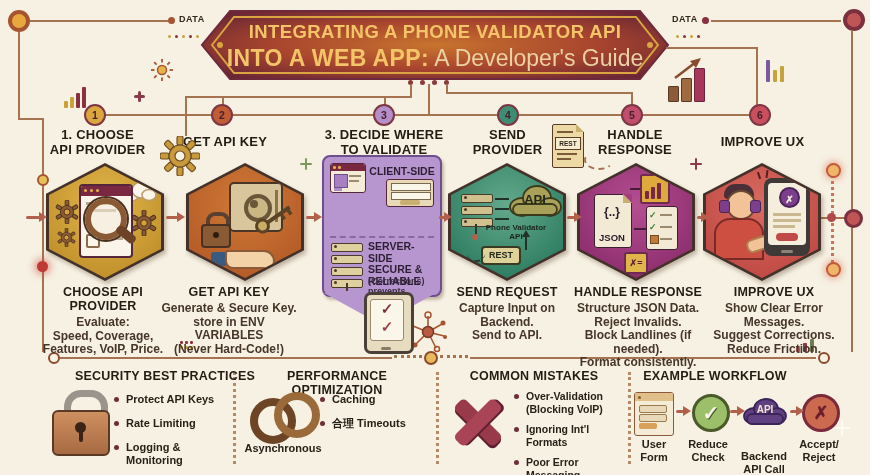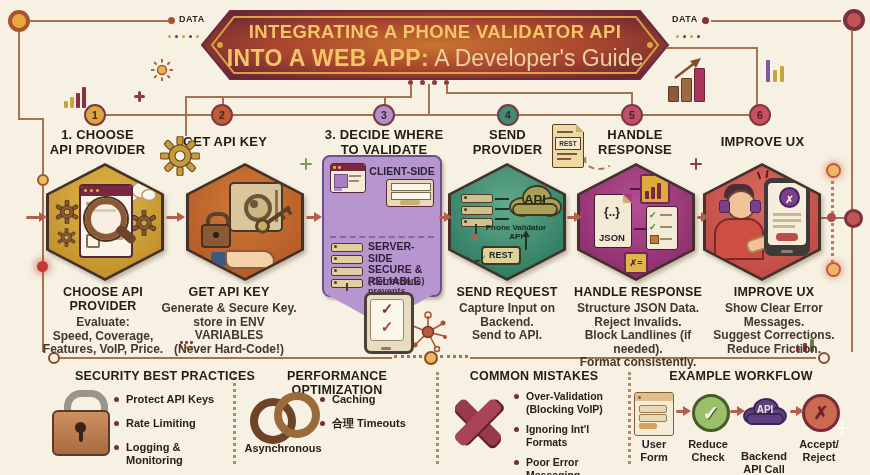--- a/index.html
+++ b/index.html
@@ -554,21 +554,21 @@
     <div class="brow" style="margin-bottom:7px">
         <span class="bdot"></span>
         <span class="btxt" style="font-size:10.5px">Ignoring Int'l Formats</span>
       </div>
     <div class="brow">
         <span class="bdot"></span>
         <span class="btxt" style="font-size:10.5px">Poor Error Messaging</span>
       </div>
   </div>
 
-  <div class="sect-title" style="left:632px;top:369px;width:218px">EXAMPLE WORKFLOW</div>
+  <div class="sect-title" style="left:606px;top:369px;width:218px">EXAMPLE WORKFLOW</div>
   <div class="minidoc" style="left:634px;top:392px;width:38px;height:42px;border-color:#8a5a3a">
     <div class="abs" style="left:0;top:0;width:100%;height:8px;background:#e0c088;border-radius:2px 2px 0 0">
       <span class="dt" style="left:3px;top:2.5px;width:3px;height:3px;background:#8a5a3a"></span>
     </div>
     <div class="abs" style="left:4px;top:12px;width:26px;height:6px;background:#e8d9b8;border:1px solid #9a7a50;border-radius:2px"></div>
     <div class="abs" style="left:4px;top:21px;width:26px;height:6px;background:#e8d9b8;border:1px solid #9a7a50;border-radius:2px"></div>
     <div class="abs" style="left:4px;top:30px;width:18px;height:6px;background:#d9a05a;border-radius:2px"></div>
   </div>
   <div class="arrow" style="left:676px;top:410px;width:8px"></div>
   <div class="dt" style="left:692px;top:394px;width:32px;height:32px;background:#9cbf6a;border:3px solid #4a5a2a;text-align:center">

